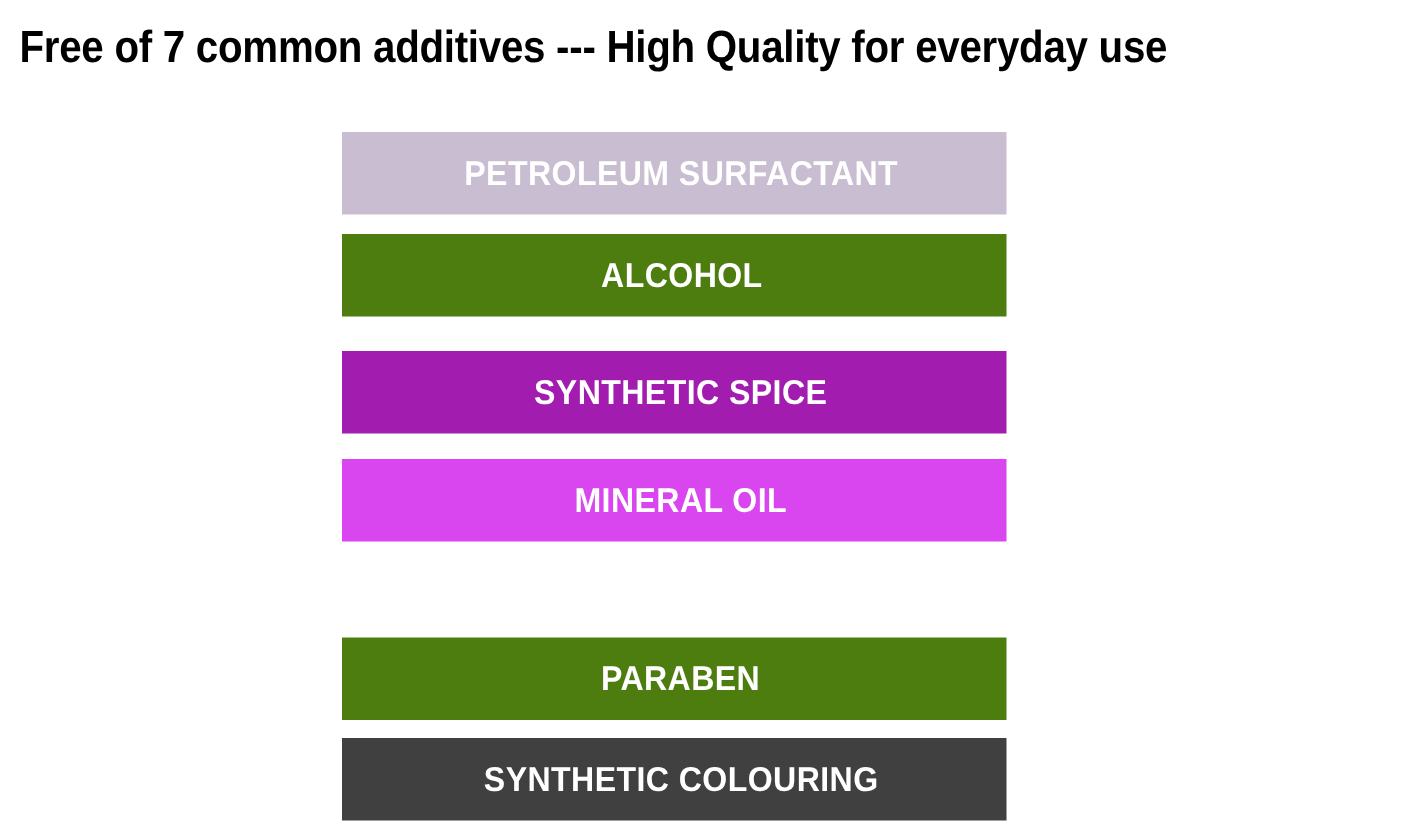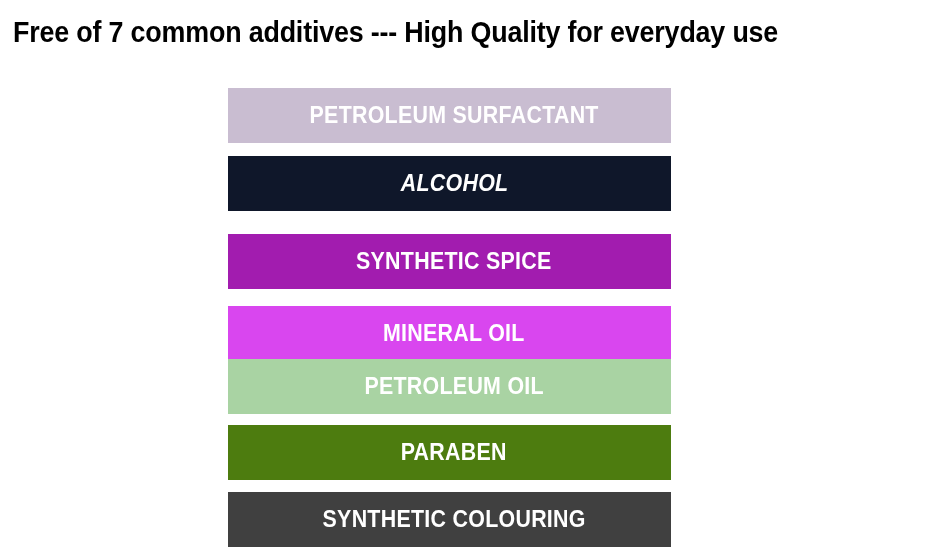--- a/index.html
+++ b/index.html
@@ -73,35 +73,32 @@
 <div id="infographic">
 
   <div id="chart-title" style="color: rgb(0, 0, 0);">Free of 7 common additives --- High Quality for everyday use</div>
 
   <div id="bars-group">
 
     <div class="bar-row" style="top: 88px; background-color: rgb(201, 189, 209);">
       <span class="bar-label" style="color: rgb(255, 255, 255);">PETROLEUM SURFACTANT</span>
     </div>
 
-    <div class="bar-row" style="top: 156px; background-color: #0f172a; font-style: italic;">
+    <div class="bar-row" style="top: 156px; background-color: #4d7c0f;">
       <span class="bar-label" style="color: rgb(255, 255, 255);">ALCOHOL</span>
     </div>
 
     <div class="bar-row" style="top: 234px; background-color: #a21caf; text-align: center;">
       <span class="bar-label" style="color: rgb(255, 255, 255);">SYNTHETIC SPICE</span>
     </div>
 
     <div class="bar-row" style="top: 306px; background-color: #d946ef; align-items: center;">
       <span class="bar-label" style="color: rgb(255, 255, 255);">MINERAL OIL</span>
     </div>
 
-    <div class="bar-row" style="top: 359px; background-color: rgb(169, 211, 163);">
-      <span class="bar-label" style="color: rgb(255, 255, 255);">PETROLEUM OIL</span>
-    </div>
 
     <div class="bar-row" style="top: 425px; background-color: #4d7c0f;">
       <span class="bar-label" style="color: rgb(255, 255, 255);">PARABEN</span>
     </div>
 
     <div class="bar-row" style="top: 492px; background-color: #404040;">
       <span class="bar-label" style="color: rgb(255, 255, 255);">SYNTHETIC COLOURING</span>
     </div>
 
   </div>

